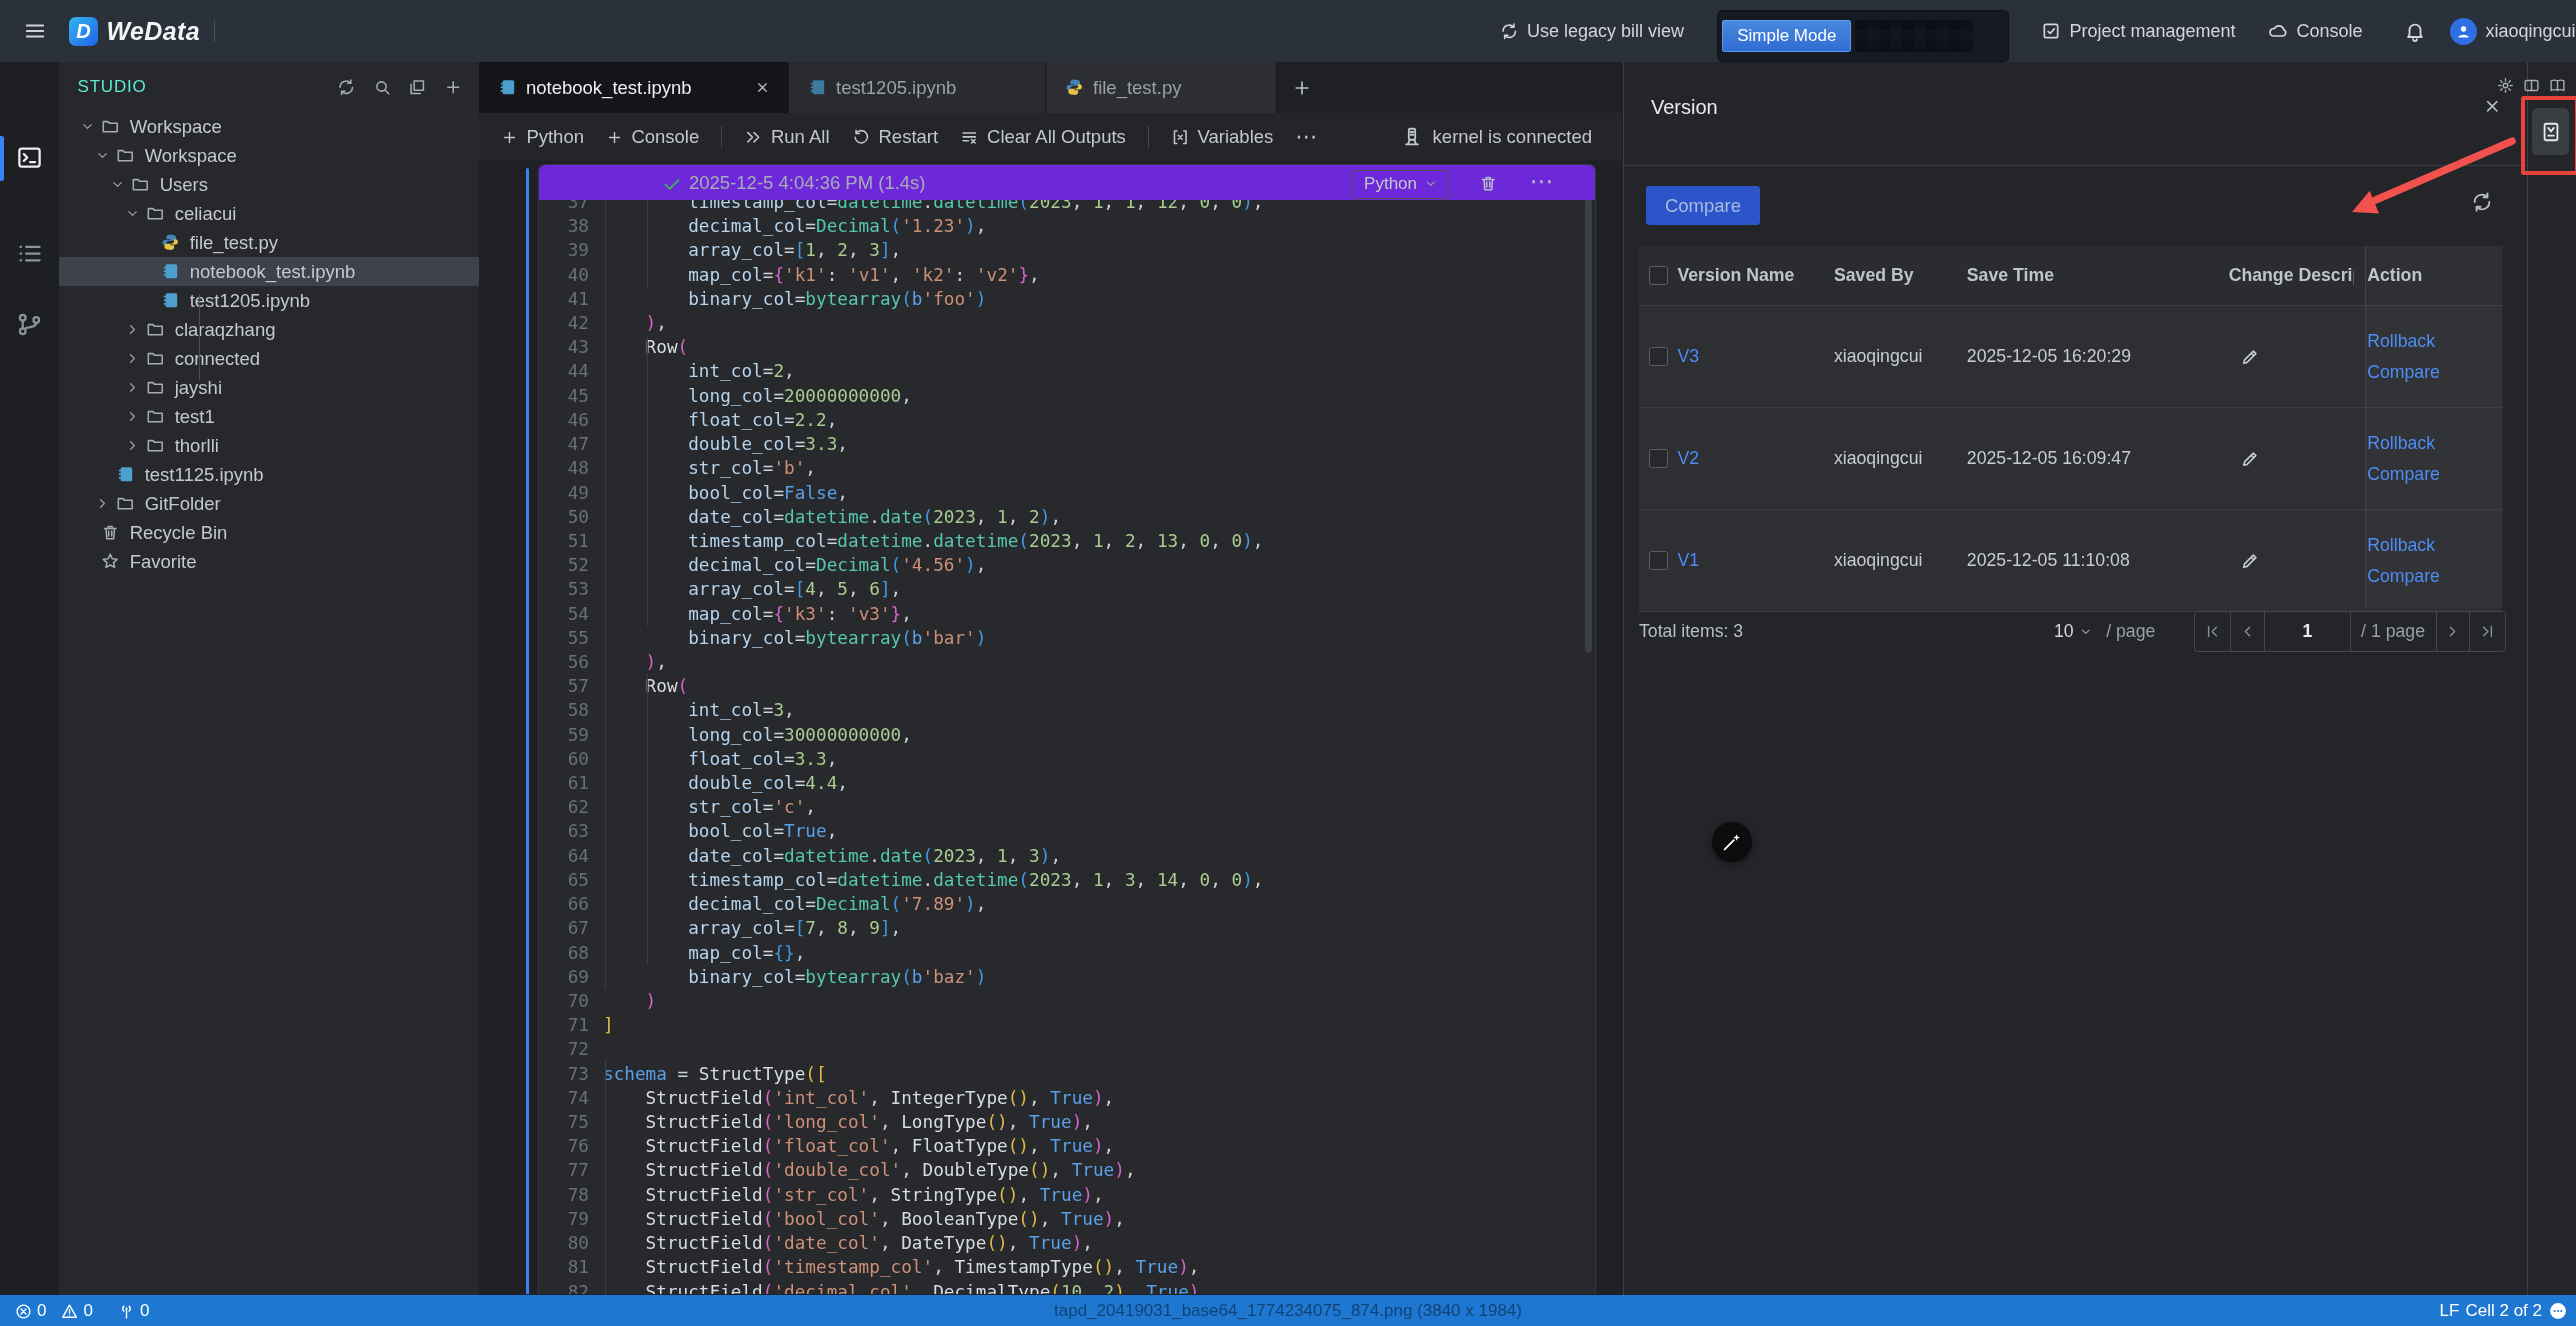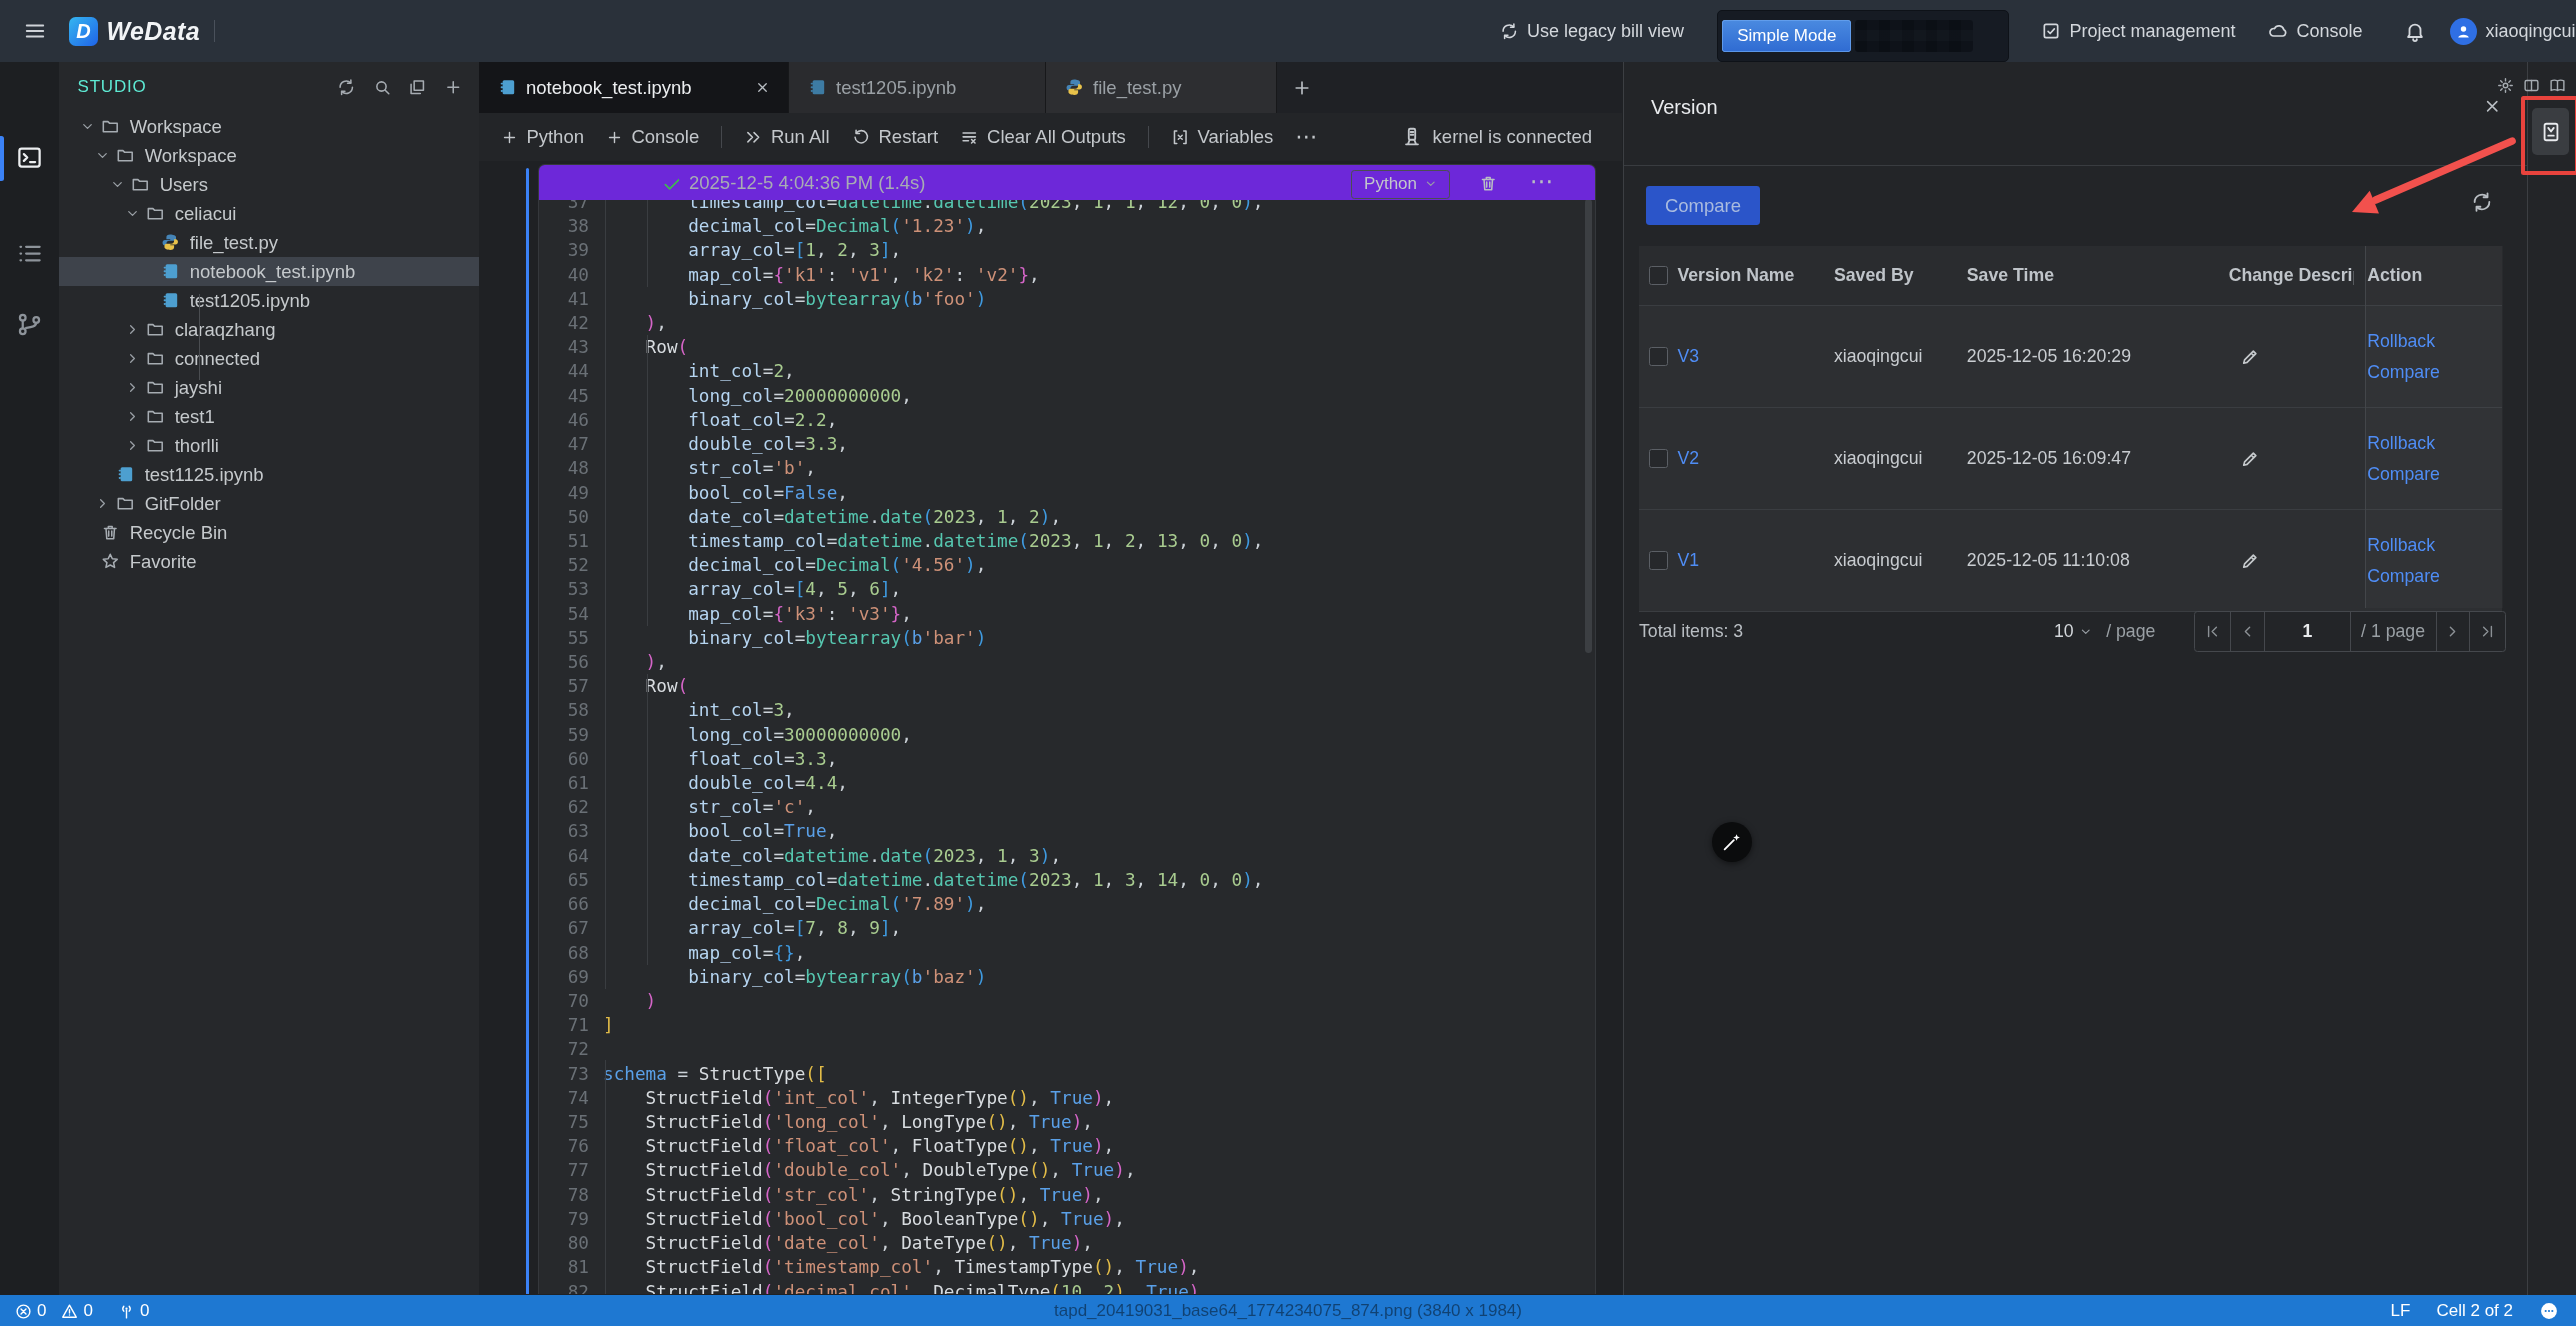--- a/index.html
+++ b/index.html
@@ -94,21 +94,21 @@
   .rrail{left:2527px;top:62px;width:49px;height:1233px;background:#232528;border-left:0.8px solid #3c3f43}
   .rrail-ic-row{position:absolute;left:2497px;top:77px;width:79px;display:flex;gap:9.2px;color:#a6acb2}
   .vdocbtn{position:absolute;left:2532px;top:108px;width:37px;height:47px;background:#3a3d41;border-radius:5px;display:flex;align-items:center;justify-content:center;color:#e9ebee}
   .redbox{position:absolute;left:2521px;top:96px;width:50px;height:71px;border:4.2px solid #e8433d;border-radius:2.5px;z-index:9}
   .annotate{position:absolute;left:2320px;top:109px;width:219px;height:135px;z-index:9;pointer-events:none}
 
   
   .statusbar{left:0;top:1295px;width:2576px;height:32px;background:#1e78d2;color:#fff;display:flex;align-items:center;font-size:17px;}
   .sb-item{display:flex;align-items:center;gap:5px;margin-left:15px}
   .sb-caption{position:absolute;left:50%;transform:translateX(-50%);color:rgba(0,0,0,.45);font-size:17px}
-  .sb-right{position:absolute;right:17px;display:flex;align-items:center;gap:26px}
+  .sb-right{position:absolute;right:8px;display:flex;align-items:center;gap:6px}
 </style>
 </head>
 <body>
 
 <svg width="0" height="0" style="position:absolute" aria-hidden="true">
   <defs>
     <symbol id="i-burger" viewBox="0 0 24 24">
         <path d="M3 6h18M3 12h18M3 18h18"></path>
       </symbol>
     <symbol id="i-chev-d" viewBox="0 0 24 24">

